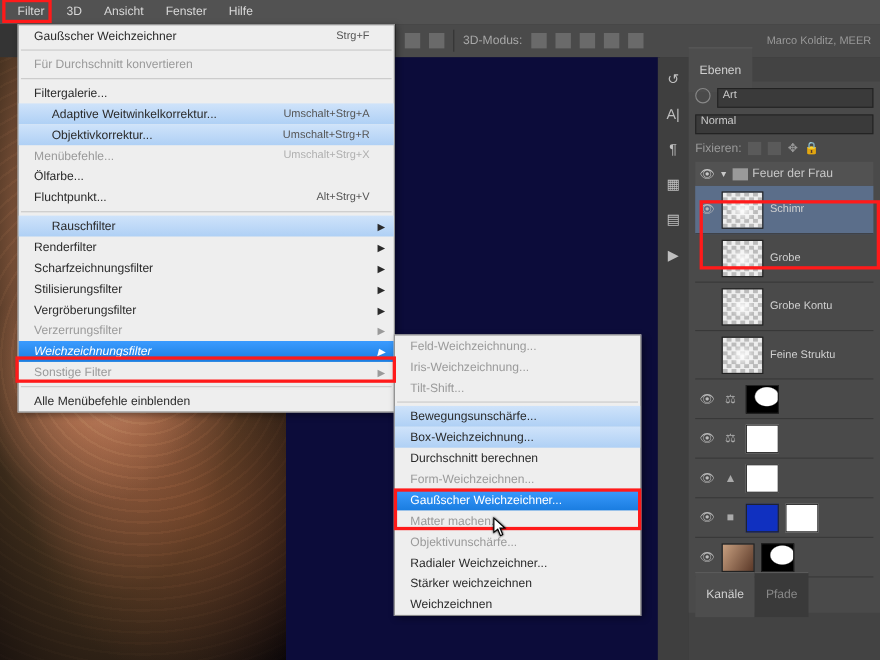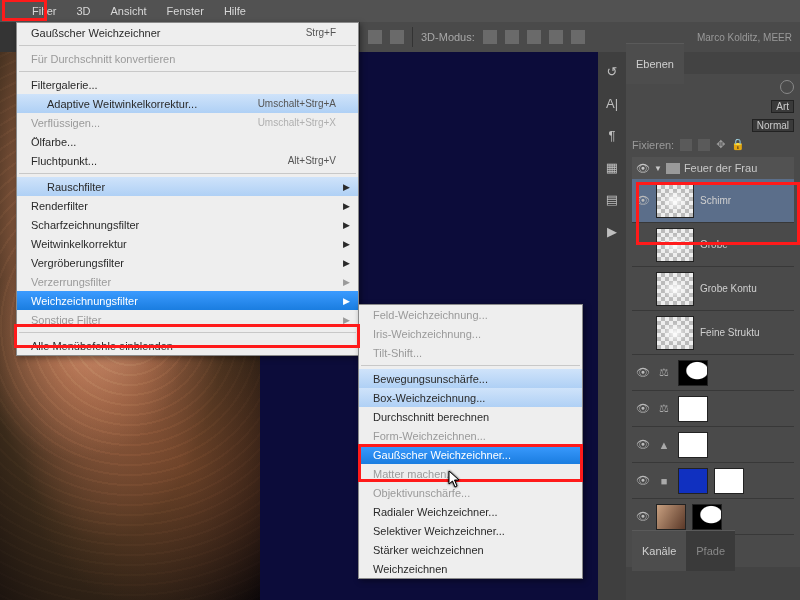--- a/index.html
+++ b/index.html
@@ -1,31 +1,31 @@
 <!DOCTYPE html>
 <html><head>
 <meta charset="utf-8">
 <style>
 * { margin:0; padding:0; box-sizing:border-box; font-family:"Segoe UI",Tahoma,sans-serif; font-size:11px; }
 body { background:#3a3a3a; color:#c8c8c8; width:800px; height:600px; overflow:hidden; position:relative; }
-.menubar { height:22px; background:#525252; display:flex; align-items:center; padding-left:22px; gap:0; }
+.menubar { height:22px; background:#525252; display:flex; align-items:center; padding-left:6px; gap:0; }
 .menubar .item { padding:3px 10px; color:#d8d8d8; cursor:default; }
 .red-box { position:absolute; border:3px solid #ff1a1a; pointer-events:none; z-index:50; }
 .toolbar2 { position:absolute; top:22px; left:360px; right:0; height:30px; background:#4a4a4a; display:flex; align-items:center; gap:8px; padding:0 8px; }
 .toolbar2 .sep { width:1px; height:20px; background:#333; }
 .toolbar2 .lab { color:#a8a8a8; }
 .toolbar2 .icon-tiny { width:14px; height:14px; background:#6a6a6a; }
 .watermark { margin-left:auto; color:#999; font-size:10px; white-space:nowrap; }
 .filter-menu { position:absolute; top:22px; left:16px; width:343px; background:#eeeeee; border:1px solid #8a8a8a; box-shadow:2px 2px 6px rgba(0,0,0,0.4); z-index:20; }
 .filter-menu .row { display:flex; align-items:center; height:19px; padding:0 22px 0 14px; color:#2a2a2a; position:relative; }
 .filter-menu .row.disabled { color:#9a9a9a; }
 .filter-menu .row .sc { margin-left:auto; color:#555; font-size:10px; }
 .filter-menu .row.disabled .sc { color:#b0b0b0; }
 .filter-menu .row.hl { background:linear-gradient(#cfe3fa,#afd0f5);padding-left:30px; }
-.filter-menu .row.sel { background:linear-gradient(#3b9bff,#1a7de0); color:#fff; }
+.filter-menu .row.sel { background:linear-gradient(#3b9bff,#1a7de0); color:#fff;font-style:italic; }
 .filter-menu .sep { height:1px; background:#c8c8c8; margin:3px 2px; }
 .filter-menu .arrow { position:absolute; right:8px; font-size:9px; }
 .submenu { position:absolute; top:304px; left:358px; width:225px; background:#eeeeee; border:1px solid #8a8a8a; box-shadow:2px 2px 6px rgba(0,0,0,0.4); z-index:25; }
 .submenu .row { display:flex; align-items:center; height:19px; padding:0 14px; color:#2a2a2a; }
 .submenu .row.disabled { color:#9a9a9a; }
 .submenu .row.hl { background:linear-gradient(#cfe3fa,#afd0f5); }
 .submenu .row.sel { background:linear-gradient(#3b9bff,#1a7de0); color:#fff; }
 .submenu .sep { height:1px; background:#c8c8c8; margin:3px 2px; }
 .canvas-bg { position:absolute; top:22px; left:0; width:360px; height:578px; background:#343434; }
 .artwork { position:absolute; top:52px; left:0; width:260px; height:548px; background:radial-gradient(ellipse at 40% 30%, #e8c8b8 0%, #c8967c 15%, #8a5a40 35%, #3a2a1a 60%, #0a0608 100%); overflow:hidden; }
@@ -35,21 +35,21 @@
   radial-gradient(circle at 70% 75%, rgba(180,100,60,0.4) 0, transparent 35%); }
 .artwork::after { content:""; position:absolute; inset:0; background:repeating-radial-gradient(circle at 50% 50%, transparent 0 8px, rgba(255,255,255,0.08) 8px 10px); mix-blend-mode:overlay; }
 .darkblue { position:absolute; top:52px; left:260px; width:340px; height:548px; background:#0c0c3a; }
 .right-toolcol { position:absolute; top:52px; left:598px; width:28px; height:548px; background:#3f3f3f; display:flex; flex-direction:column; align-items:center; gap:14px; padding-top:10px; }
 .right-toolcol .ico { width:18px; height:18px; color:#bfbfbf; display:flex; align-items:center; justify-content:center; font-size:13px; }
 .panels { position:absolute; top:52px; left:626px; width:174px; height:548px; background:#434343; }
 .panel-tab { display:flex; height:22px; align-items:center; }
 .panel-tab .tab { padding:14px 10px; background:#4d4d4d; color:#d0d0d0; border-top:1px solid #5a5a5a; }
 .panel-tab .tab.inactive { background:#3a3a3a; color:#888; }
 .panel-body { background:#4a4a4a; padding:6px; }
-.sel-row { display:flex; align-items:flex-end; gap:6px; margin-bottom:6px;flex-direction:column; }
+.sel-row { display:flex; align-items:flex-start; gap:6px; margin-bottom:6px; }
 .sel-row .search { width:14px; height:14px; border:1px solid #888; border-radius:50%; position:relative; }
 .sel-row select, .dd { flex:1; height:18px; background:#3a3a3a; border:1px solid #222; color:#ccc; padding:0 4px; font-size:10px; }
 .fix-row { display:flex; align-items:center; gap:6px; font-size:10px; color:#9a9a9a; }
 .fix-row .mic { width:12px; height:12px; background:#5a5a5a; }
 .layers { margin-top:6px; }
 .layer { display:flex; align-items:center; height:44px; border-bottom:1px solid #383838; padding-left:4px; gap:6px; }
 .layer .eye { width:14px; color:#bbb; font-size:11px; text-align:center; }
 .layer .thumb { width:38px; height:34px; background:repeating-conic-gradient(#bbb 0 25%, #eee 0 50%) 0 0/8px 8px; border:1px solid #222; position:relative; }
 .layer .thumb.mask { background:#000; }
 .layer .thumb.white { background:#fff; }
@@ -113,22 +113,26 @@
       <span>Für Durchschnitt konvertieren</span>
     </div>
     <div class="sep"></div>
     <div class="row">
       <span>Filtergalerie...</span>
     </div>
     <div class="row hl">
       <span>Adaptive Weitwinkelkorrektur...</span>
       <span class="sc">Umschalt+Strg+A</span>
     </div>
-    <div class="row disabled">
-      <span>Verflüssigen...</span>
+    <div class="row hl">
+      <span>Objektivkorrektur...</span>
+      <span class="sc">Umschalt+Strg+R</span>
+    </div>
+    <div class="row disabled">
+      <span>Menübefehle...</span>
       <span class="sc">Umschalt+Strg+X</span>
     </div>
     <div class="row">
       <span>Ölfarbe...</span>
     </div>
     <div class="row">
       <span>Fluchtpunkt...</span>
       <span class="sc">Alt+Strg+V</span>
     </div>
     <div class="sep"></div>
@@ -138,21 +142,21 @@
     </div>
     <div class="row">
       <span>Renderfilter</span>
       <span class="arrow">▶</span>
     </div>
     <div class="row">
       <span>Scharfzeichnungsfilter</span>
       <span class="arrow">▶</span>
     </div>
     <div class="row">
-      <span>Weitwinkelkorrektur</span>
+      <span>Stilisierungsfilter</span>
       <span class="arrow">▶</span>
     </div>
     <div class="row">
       <span>Vergröberungsfilter</span>
       <span class="arrow">▶</span>
     </div>
     <div class="row disabled">
       <span>Verzerrungsfilter</span>
       <span class="arrow">▶</span>
     </div>
@@ -177,21 +181,20 @@
     <div class="row disabled">Tilt-Shift...</div>
     <div class="sep"></div>
     <div class="row hl">Bewegungsunschärfe...</div>
     <div class="row hl">Box-Weichzeichnung...</div>
     <div class="row">Durchschnitt berechnen</div>
     <div class="row disabled">Form-Weichzeichnen...</div>
     <div class="row sel">Gaußscher Weichzeichner...</div>
     <div class="row disabled">Matter machen...</div>
     <div class="row disabled">Objektivunschärfe...</div>
     <div class="row">Radialer Weichzeichner...</div>
-    <div class="row">Selektiver Weichzeichner...</div>
     <div class="row">Stärker weichzeichnen</div>
     <div class="row">Weichzeichnen</div>
   </div>
 <div class="red-box" style="top:444px;left:358px;width:225px;height:38px"></div>
 
 <div class="cursor">
 <svg viewBox="0 0 14 18">
       <path d="M1 1 L1 14 L4.5 11 L7 17 L9 16 L6.5 10 L11 10 Z" fill="#fff" stroke="#000" stroke-width="1"></path>
     </svg>
 </div>

